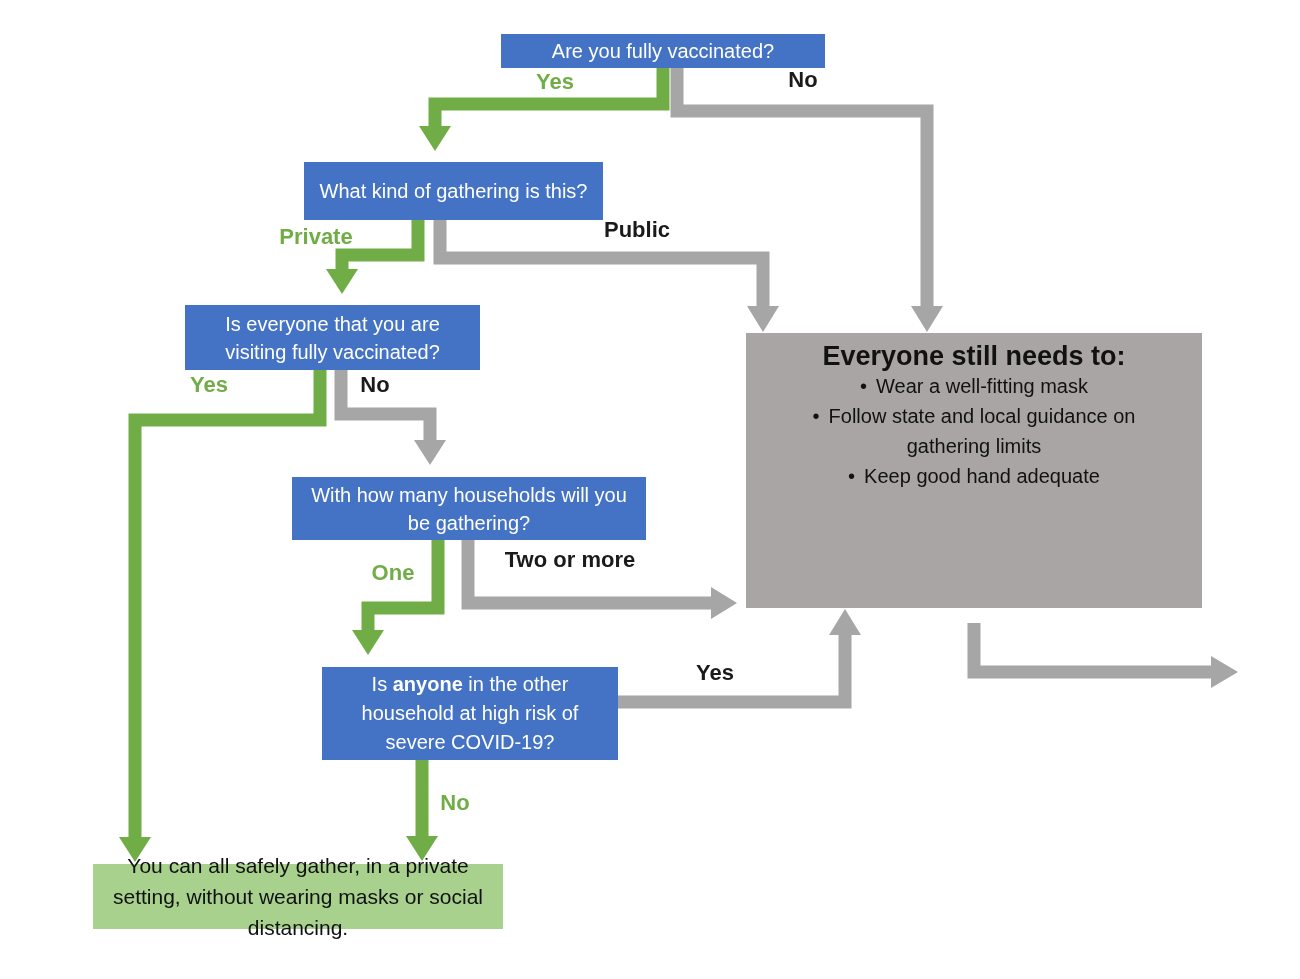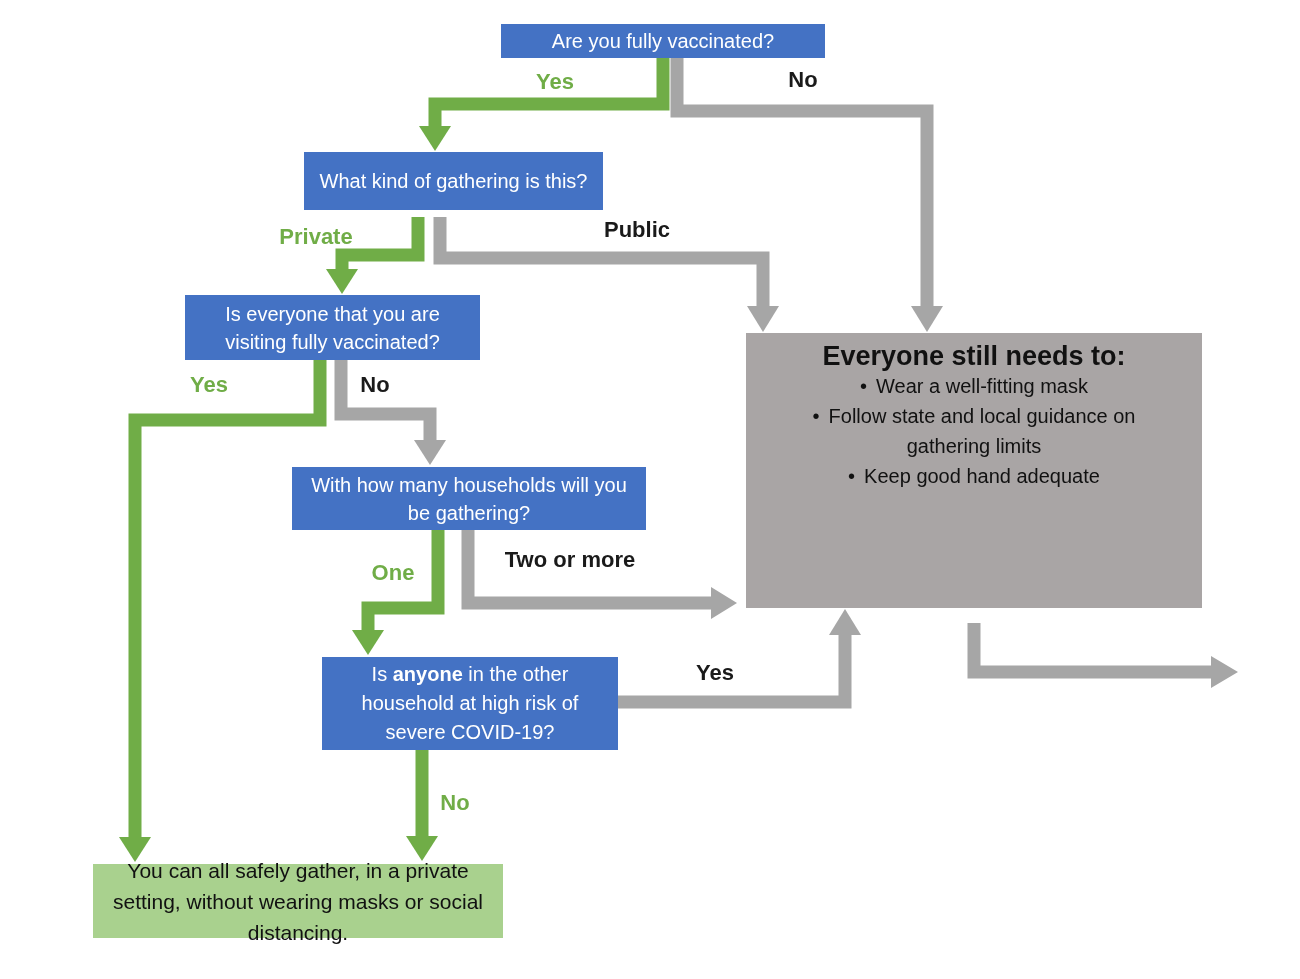--- a/index.html
+++ b/index.html
@@ -31,20 +31,21 @@
     background: var(--blue);
     color: #ffffff;
     font-size: 20px;
     line-height: 28px;
     display: flex;
     align-items: center;
     justify-content: center;
     text-align: center;
     padding: 0 14px;
     box-sizing: border-box;
+    margin-top: 10px;
   }
   .edge-label {
     position: absolute;
     transform: translateX(-50%);
     font-size: 22px;
     font-weight: bold;
     white-space: nowrap;
     line-height: 26px;
   }
   .lbl-green { color: var(--green); }
@@ -69,21 +70,21 @@
     width: 408px;
     margin: 0 auto;
     font-size: 20px;
   }
   .bullet-line { line-height: 30px; }
   .bullet-line .dot { margin-right: 9px; }
 
   .outcome {
     position: absolute;
     left: 93px; top: 864px;
-    width: 410px; height: 74px;
+    width: 410px; height: 65px;
     background: var(--light-green);
     color: #111111;
     font-size: 21px;
     line-height: 31px;
     display: flex;
     align-items: center;
     justify-content: center;
     text-align: center;
   }
 </style>

